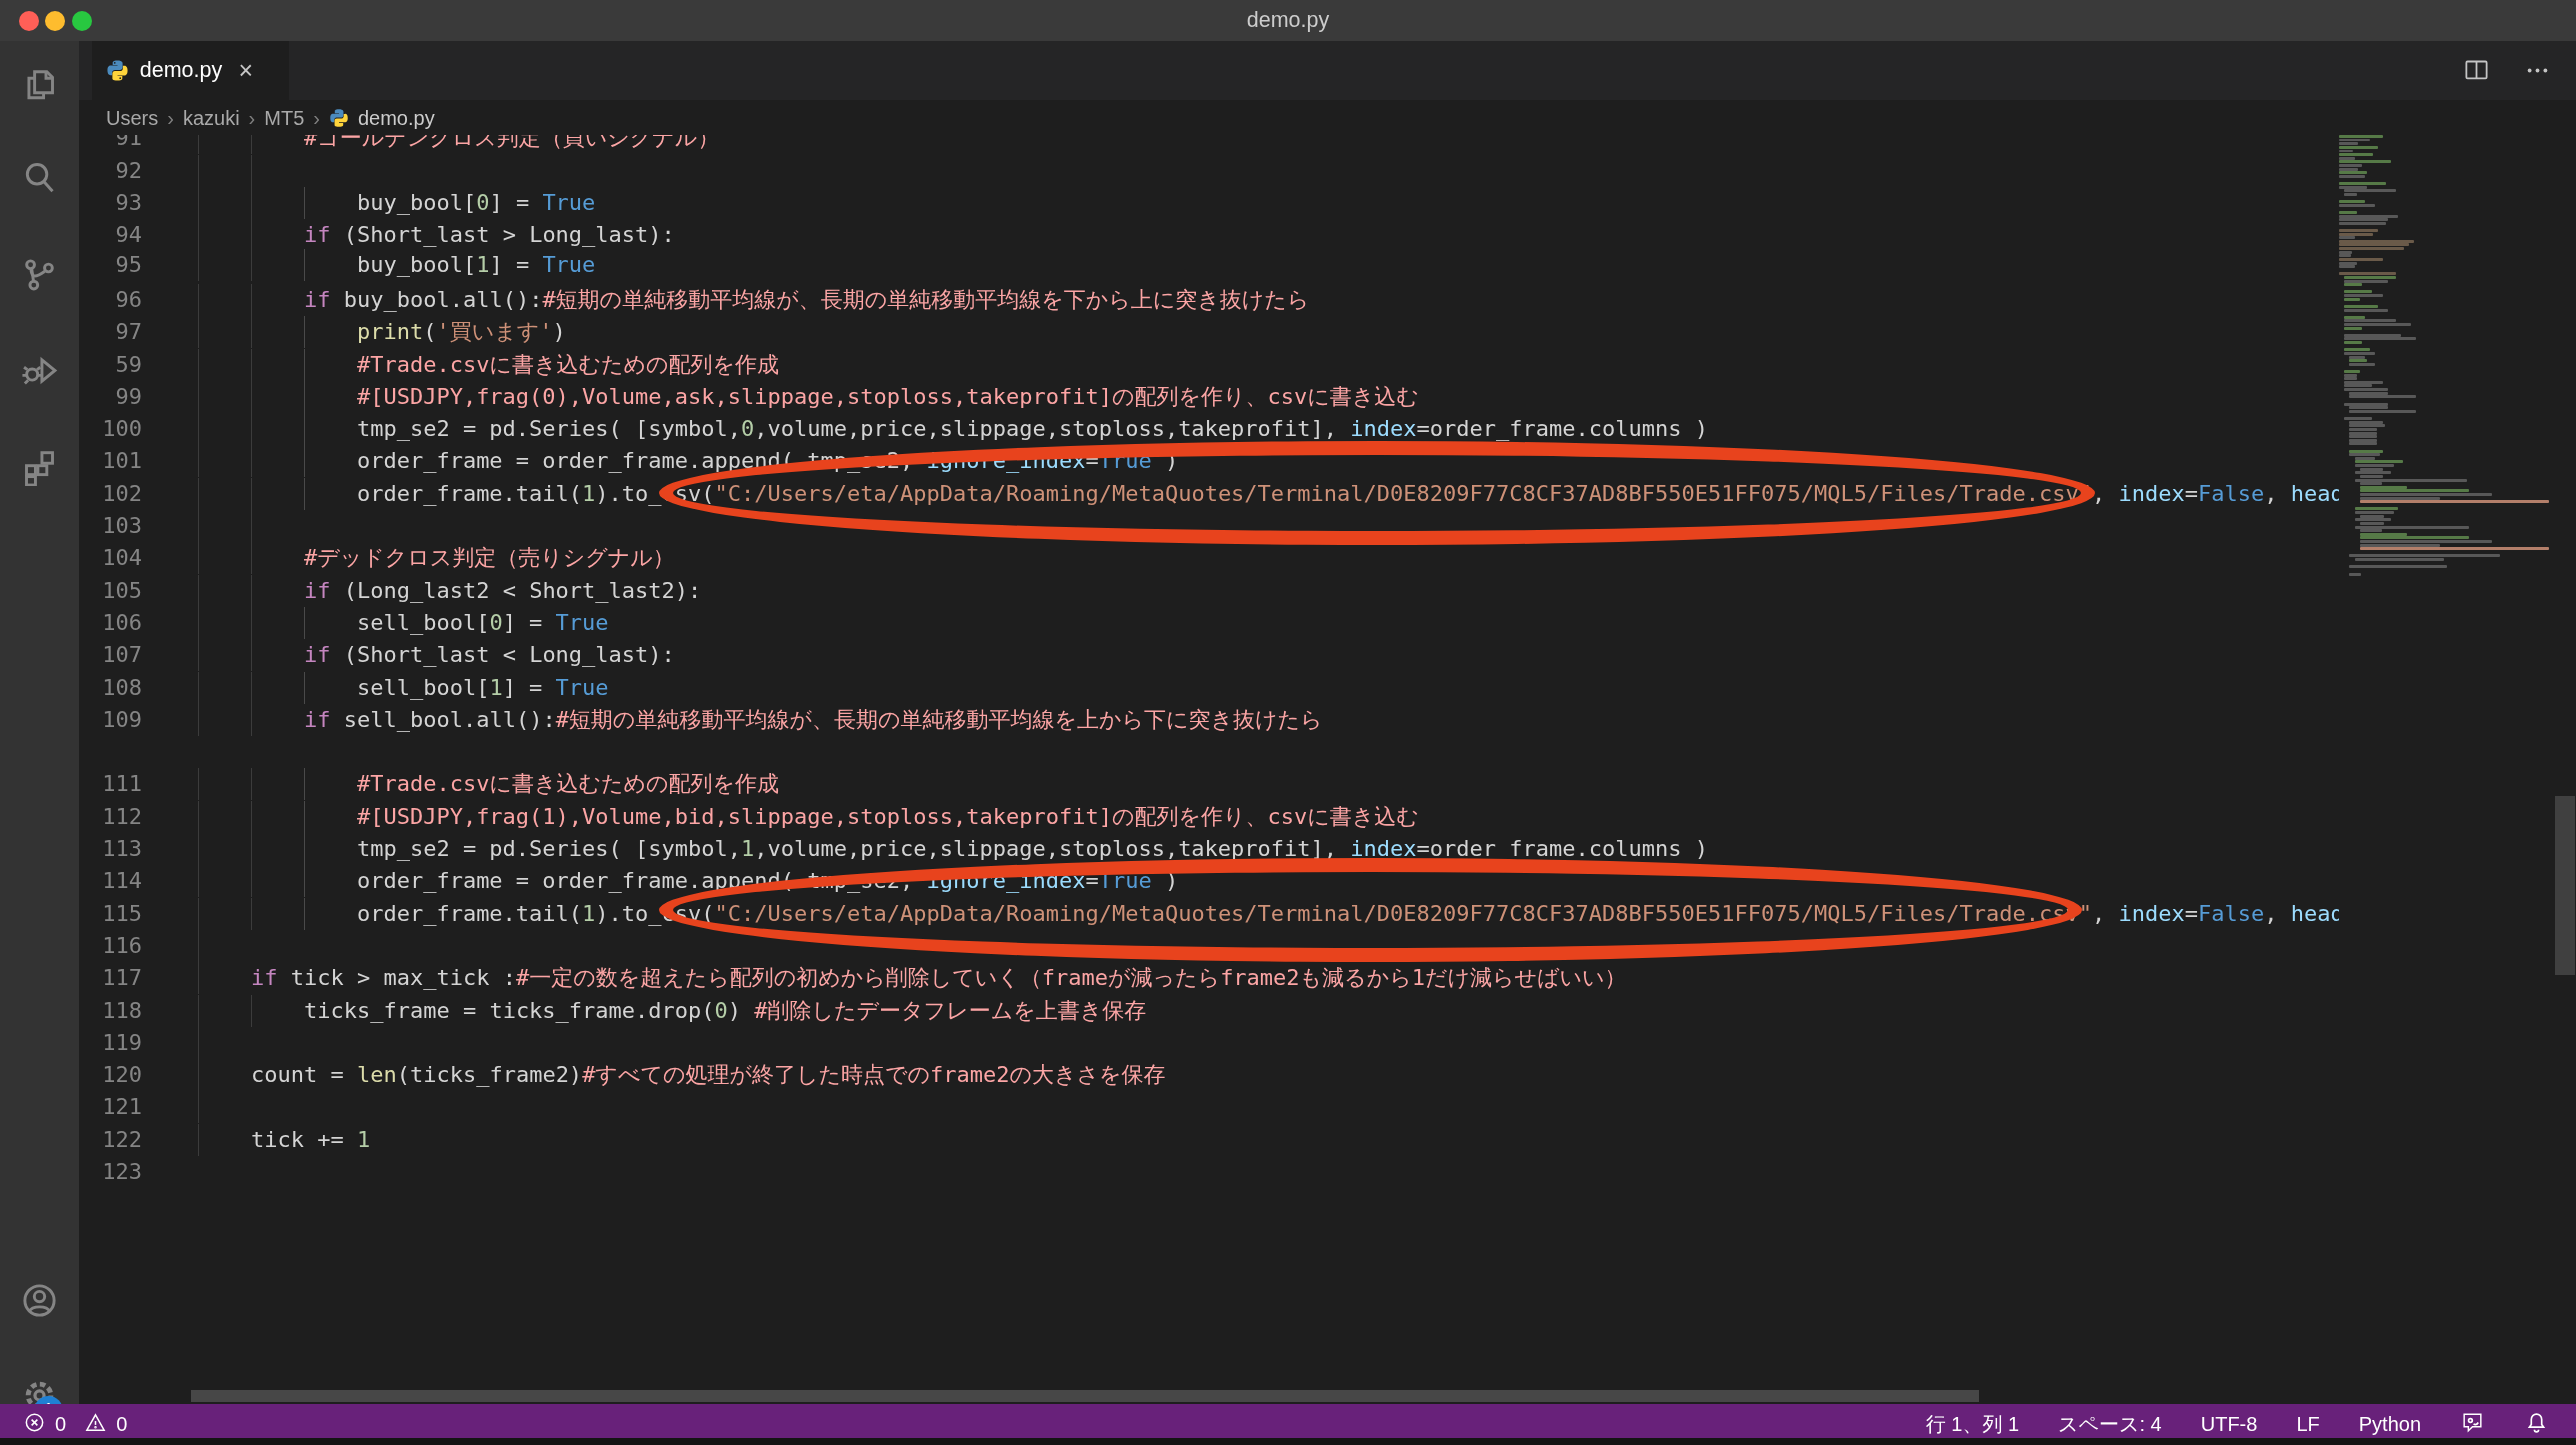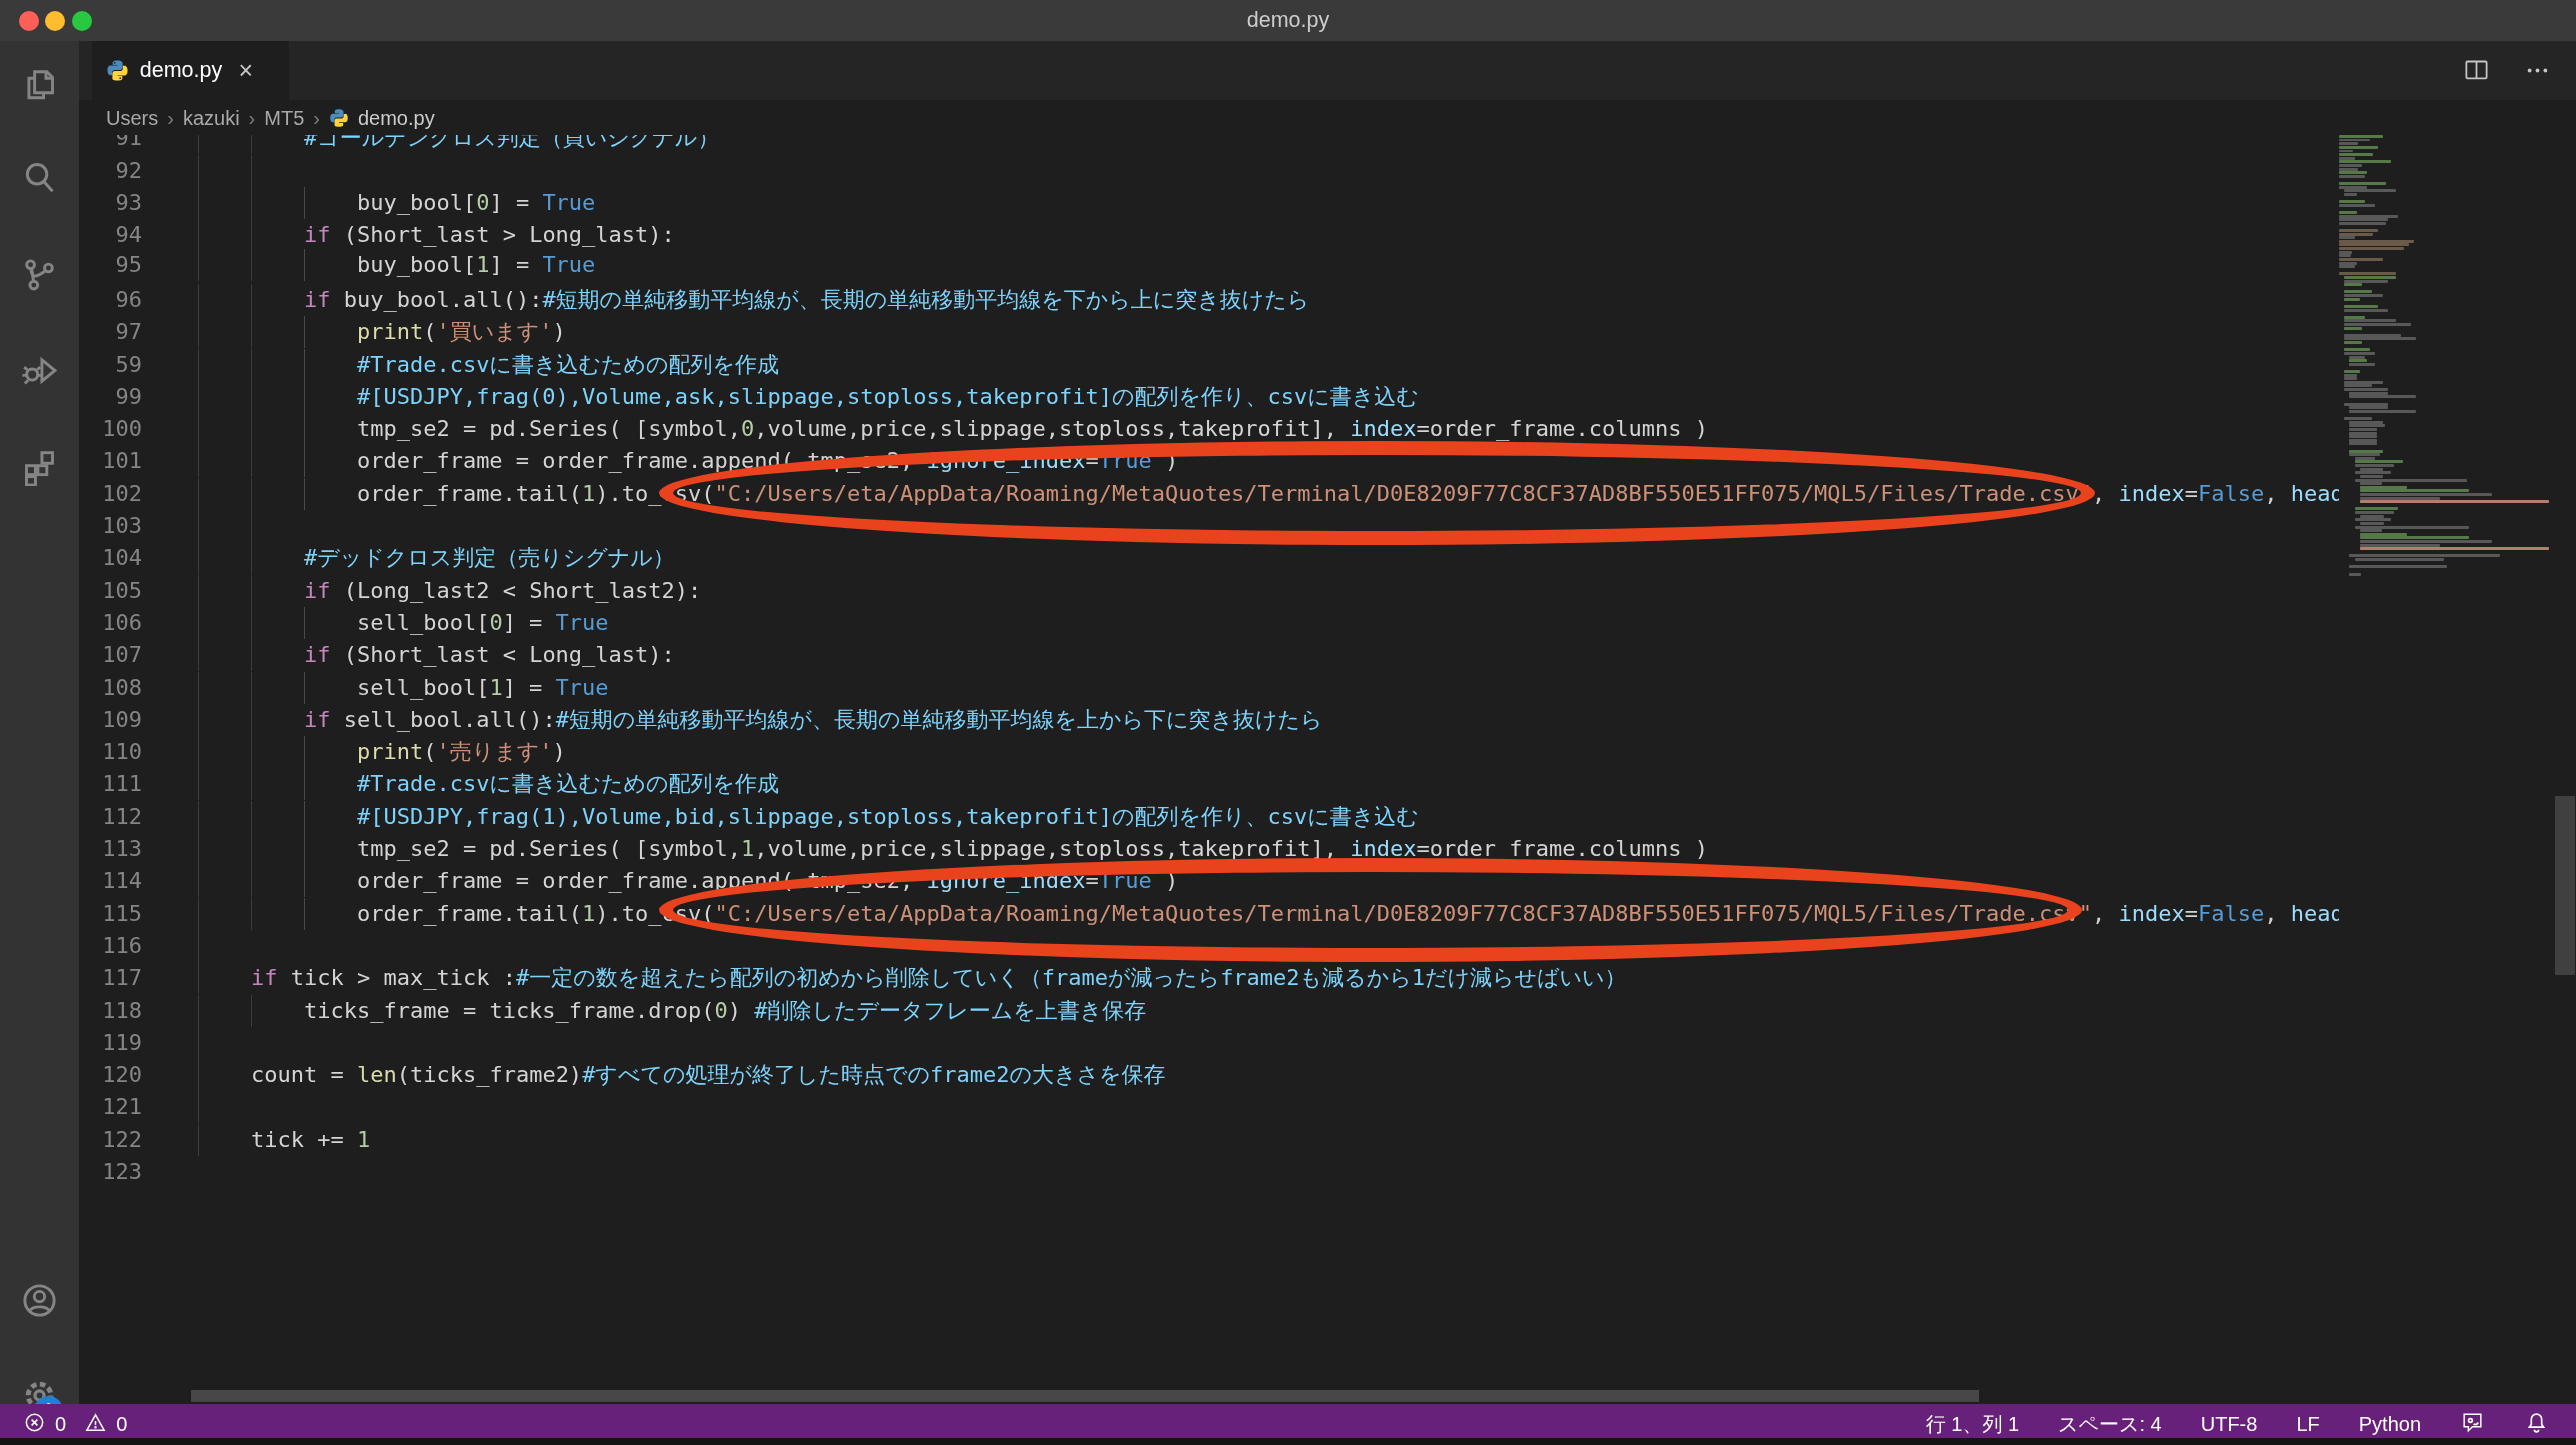--- a/index.html
+++ b/index.html
@@ -36,21 +36,21 @@
 
   
   #code-viewport { left:79px; top:135px; width:2260px; height:1253px; overflow:hidden; background:#1e1e1e; }
   .code-row { position:absolute; left:0; width:2260px; height:32px; }
   .gutter { position:absolute; left:0; top:0; width:63px; height:32px; text-align:right;
             color:#858585; font:22px/32px "DejaVu Sans Mono",monospace; }
   .code-text { position:absolute; left:66px; top:0; height:32px; white-space:pre;
                font:22px/32px "DejaVu Sans Mono",monospace; color:#d4d4d4; }
   .guide { position:absolute; top:0; width:0.9px; height:32px; background:#3c3c3c; }
   .tk-kw{color:#c586c0;} .tk-fn{color:#dcdcaa;} .tk-str{color:#ce9178;}
-  .tk-com{color:#7dd3fc;} .tk-num{color:#b5cea8;} .tk-param{color:#9cdcfe;}
+  .tk-com{color:#fca5a5;} .tk-num{color:#b5cea8;} .tk-param{color:#9cdcfe;}
   .tk-bool{color:#569cd6;} .tk-pln{color:#d4d4d4;}
 
   
   #minimap { left:2339px; top:135px; width:214px; height:1253px; background:#1e1e1e; overflow:hidden; }
   .mm-bar { position:absolute; height:2.7px; border-radius:0.9px; }
   #v-scrollbar { left:2553px; top:135px; width:23px; height:1270px; }
   #v-thumb { position:absolute; left:1.8px; top:661px; width:20px; height:179px; background:rgba(121,121,121,.38); }
   #h-scrollbar { left:79px; top:1388px; width:2497px; height:16px; background:#1e1e1e; }
   #h-thumb { position:absolute; left:112px; top:1.8px; width:1788px; height:12.6px; background:rgba(121,121,121,.45); }
 
@@ -269,27 +269,20 @@
       <div class="guide" style="left: 119px;"></div>
       <div class="guide" style="left: 172px;"></div>
       <div class="guide" style="left: 225px; background: rgb(74, 74, 74);"></div>
       <span class="code-text">                <span class="tk-pln">sell_bool[</span><span class="tk-num">1</span><span class="tk-pln">] = </span><span class="tk-bool">True</span></span>
     </div>
     <div class="code-row" style="top: 569px;">
       <span class="gutter">109</span>
       <div class="guide" style="left: 119px;"></div>
       <div class="guide" style="left: 172px;"></div>
       <span class="code-text">            <span class="tk-kw">if</span><span class="tk-pln"> sell_bool.all():</span><span class="tk-com">#短期の単純移動平均線が、長期の単純移動平均線を上から下に突き抜けたら</span></span>
-    </div>
-    <div class="code-row" style="top: 601px;">
-      <span class="gutter">110</span>
-      <div class="guide" style="left: 119px;"></div>
-      <div class="guide" style="left: 172px;"></div>
-      <div class="guide" style="left: 225px; background: rgb(74, 74, 74);"></div>
-      <span class="code-text">                <span class="tk-fn">print</span><span class="tk-pln">(</span><span class="tk-str">'売ります'</span><span class="tk-pln">)</span></span>
     </div>
     <div class="code-row" style="top: 633px;">
       <span class="gutter">111</span>
       <div class="guide" style="left: 119px;"></div>
       <div class="guide" style="left: 172px;"></div>
       <div class="guide" style="left: 225px; background: rgb(74, 74, 74);"></div>
       <span class="code-text">                <span class="tk-com">#Trade.csvに書き込むための配列を作成</span></span>
     </div>
     <div class="code-row" style="top: 666px;">
       <span class="gutter">112</span>

